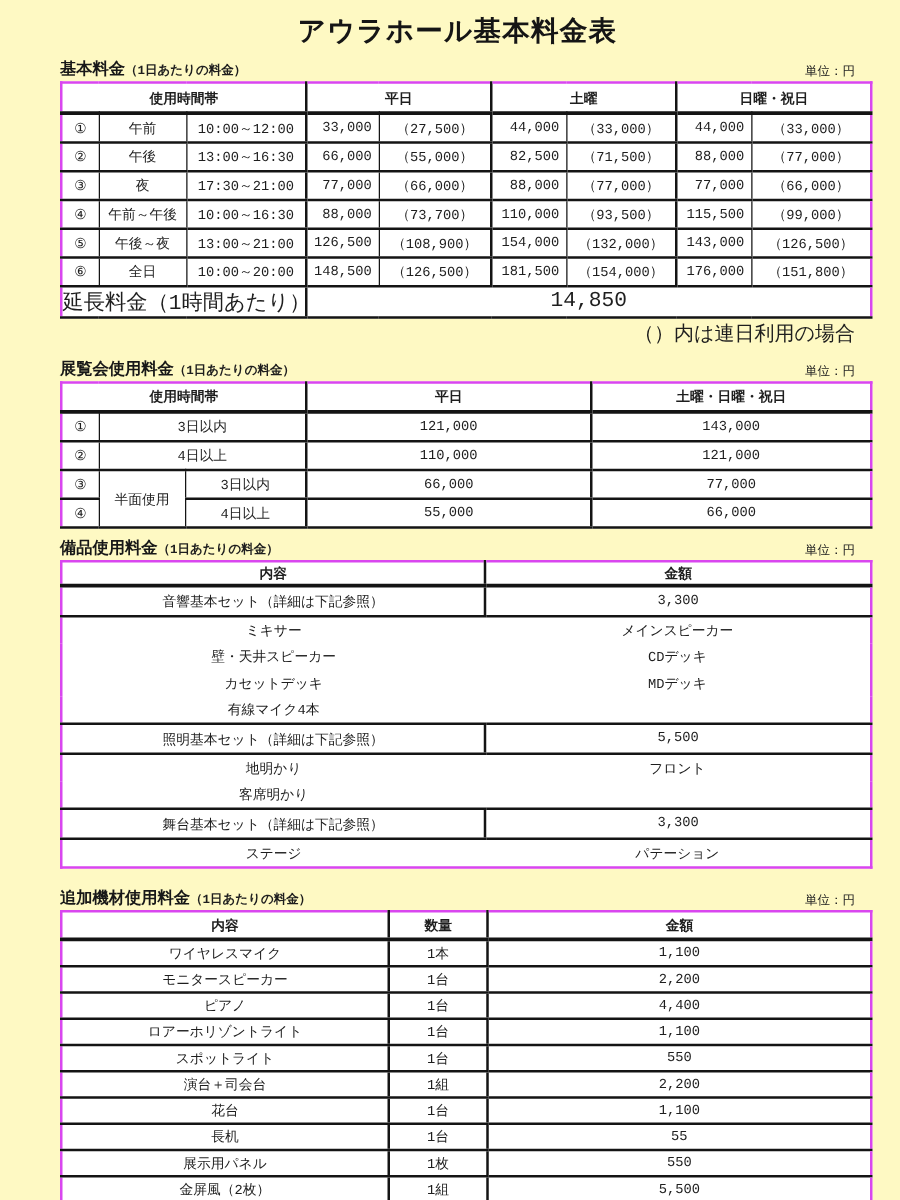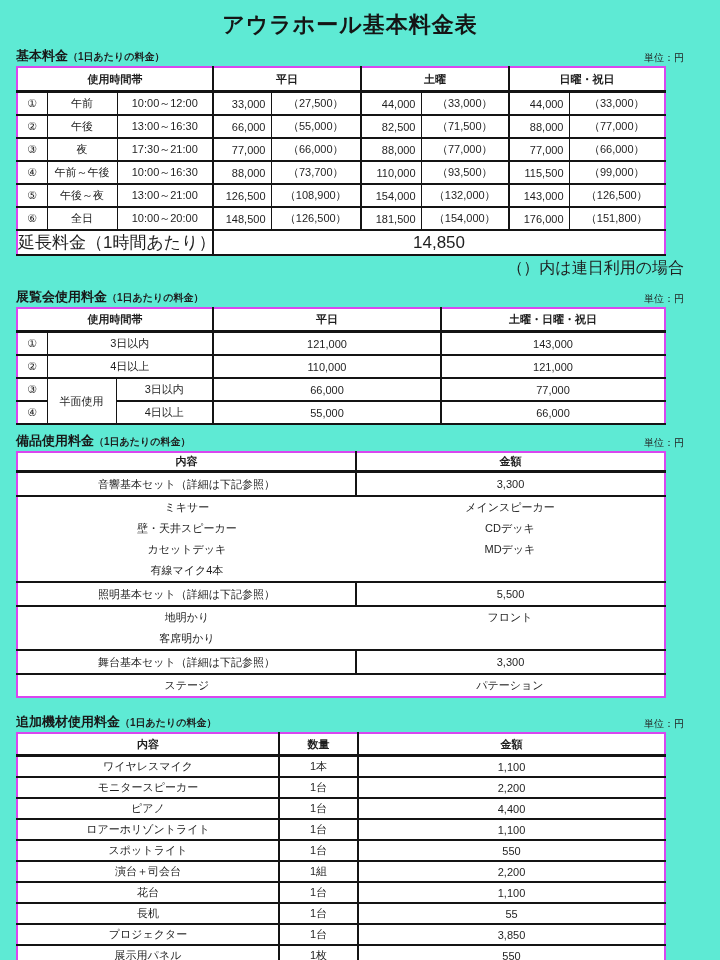--- a/index.html
+++ b/index.html
@@ -1,19 +1,19 @@
 <!DOCTYPE html>
 <html><head>
 <meta charset="utf-8">
 <style>
   html,body{margin:0;padding:0;background:#ffffff;}
   .page{
     width:720px;height:960px;box-sizing:border-box;
-    padding:8px 36px 0 16px;background:#5eead4;color:#1e1e1e;
-    font-family:Liberation Sans, sans-serif;
+    padding:8px 36px 0 48px;background:#fef9c3;color:#1e1e1e;
+    font-family:Liberation Mono, monospace;
     overflow:hidden;
   }
   .title{
     text-align:center;font-size:22px;font-weight:bold;margin:2px 0 6px 0;
     letter-spacing:1px;color:#151515;
   }
   .sec-head{display:flex;justify-content:space-between;align-items:flex-end;margin:0 0 1px 0;}
   .sec-title{font-size:13px;font-weight:bold;color:#181818;}
   .sec-sub{font-size:10px;font-weight:bold;}
   .unit{font-size:10px;color:#222;}
@@ -331,25 +331,20 @@
       <td>花台</td>
       <td class="bl">1台</td>
       <td class="bl">1,100</td>
     </tr>
     <tr>
       <td>長机</td>
       <td class="bl">1台</td>
       <td class="bl">55</td>
     </tr>
     <tr>
-      <td>プロジェクター</td>
-      <td class="bl">1台</td>
-      <td class="bl">3,850</td>
-    </tr>
-    <tr>
       <td>展示用パネル</td>
       <td class="bl">1枚</td>
       <td class="bl">550</td>
     </tr>
     <tr>
       <td>金屏風（2枚）</td>
       <td class="bl">1組</td>
       <td class="bl">5,500</td>
     </tr>
 

